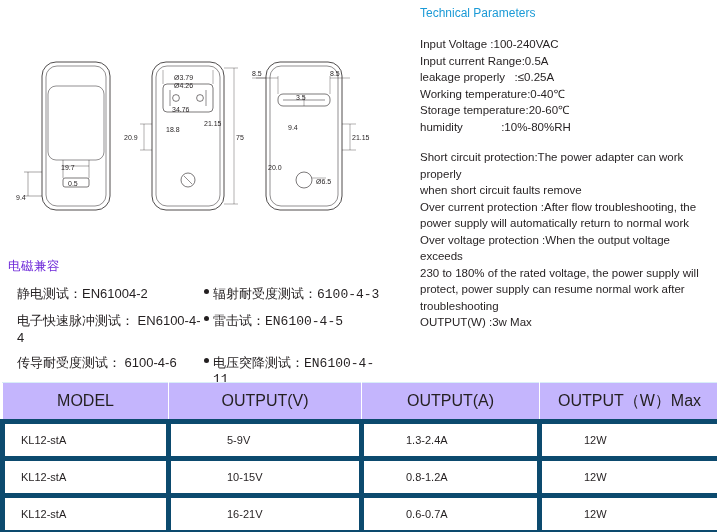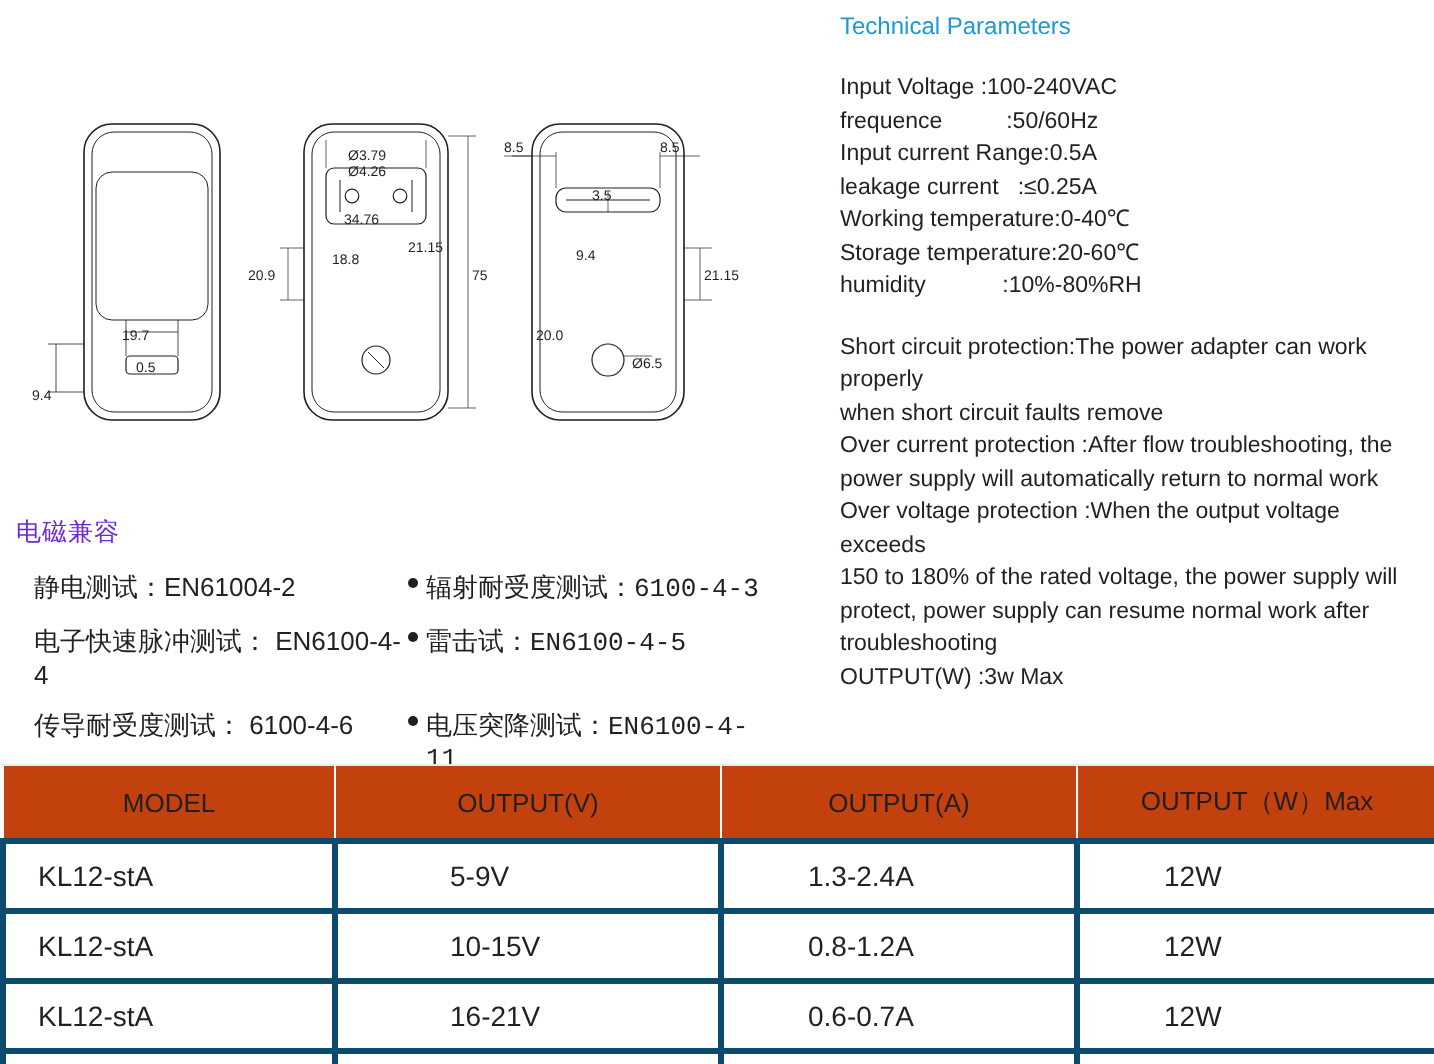--- a/index.html
+++ b/index.html
@@ -99,33 +99,33 @@
   
   #spec-table {
     position: absolute;
     left: 0;
     top: 382px;
     width: 717px;
     border-collapse: collapse;
     table-layout: fixed;
   }
   #spec-table th {
-    background: #c2410c;
-    color: #231f20;
-    font-size: 13px;
+    background: #c4b5fd;
+    color: #231f20;
+    font-size: 16px;
     font-weight: normal;
     height: 34px;
     text-align: center;
     border: 1px solid #ffffff;
     border-top: 1px solid #d9eef8;
   }
   #spec-table td {
-    font-size: 14px;
+    font-size: 11px;
     height: 30px;
-    border: 3px solid #0c4a6e;
+    border: 5px solid #0c4a6e;
     color: #231f20;
   }
   #spec-table td.c-model { padding-left: 16px; text-align: left; }
   #spec-table td.c-v, #spec-table td.c-a, #spec-table td.c-w { text-align: left; }
   #spec-table td.c-v { padding-left: 56px; }
   #spec-table td.c-a { padding-left: 42px; }
   #spec-table td.c-w { padding-left: 42px; }
   #spec-table col.m { width: 166px; }
   #spec-table col.v { width: 193px; }
   #spec-table col.a { width: 178px; }
@@ -256,35 +256,34 @@
       <span>电压突降测试：EN6100-4-11</span>
     </div>
   </div>
 </div>
 
 <div id="right-col">
 
   <h3 class="sec-title">Technical Parameters</h3>
   <ul class="param-list">
     <li>Input Voltage :100-240VAC</li>
-    <li>frequence          :50/60Hz</li>
     <li>Input current Range:0.5A</li>
-    <li>leakage current   :≤0.25A</li>
+    <li>leakage properly   :≤0.25A</li>
     <li>Working temperature:0-40℃</li>
     <li>Storage temperature:20-60℃</li>
     <li>humidity            :10%-80%RH</li>
   </ul>
 
   <div class="prot-text">
     <p>Short circuit protection:The power adapter can work properly</p>
     <p>when short circuit faults remove</p>
     <p>Over current protection :After flow troubleshooting, the</p>
     <p>power supply will automatically return to normal work</p>
     <p>Over voltage protection :When the output voltage exceeds</p>
-    <p>150 to 180% of the rated voltage,  the power supply will</p>
+    <p>230 to 180% of the rated voltage,  the power supply will</p>
     <p>protect, power supply can resume normal work after</p>
     <p>troubleshooting</p>
     <p>OUTPUT(W) :3w Max</p>
   </div>
 </div>
 
 <table id="spec-table">
   <colgroup>
     <col class="m">
       <col class="v">

